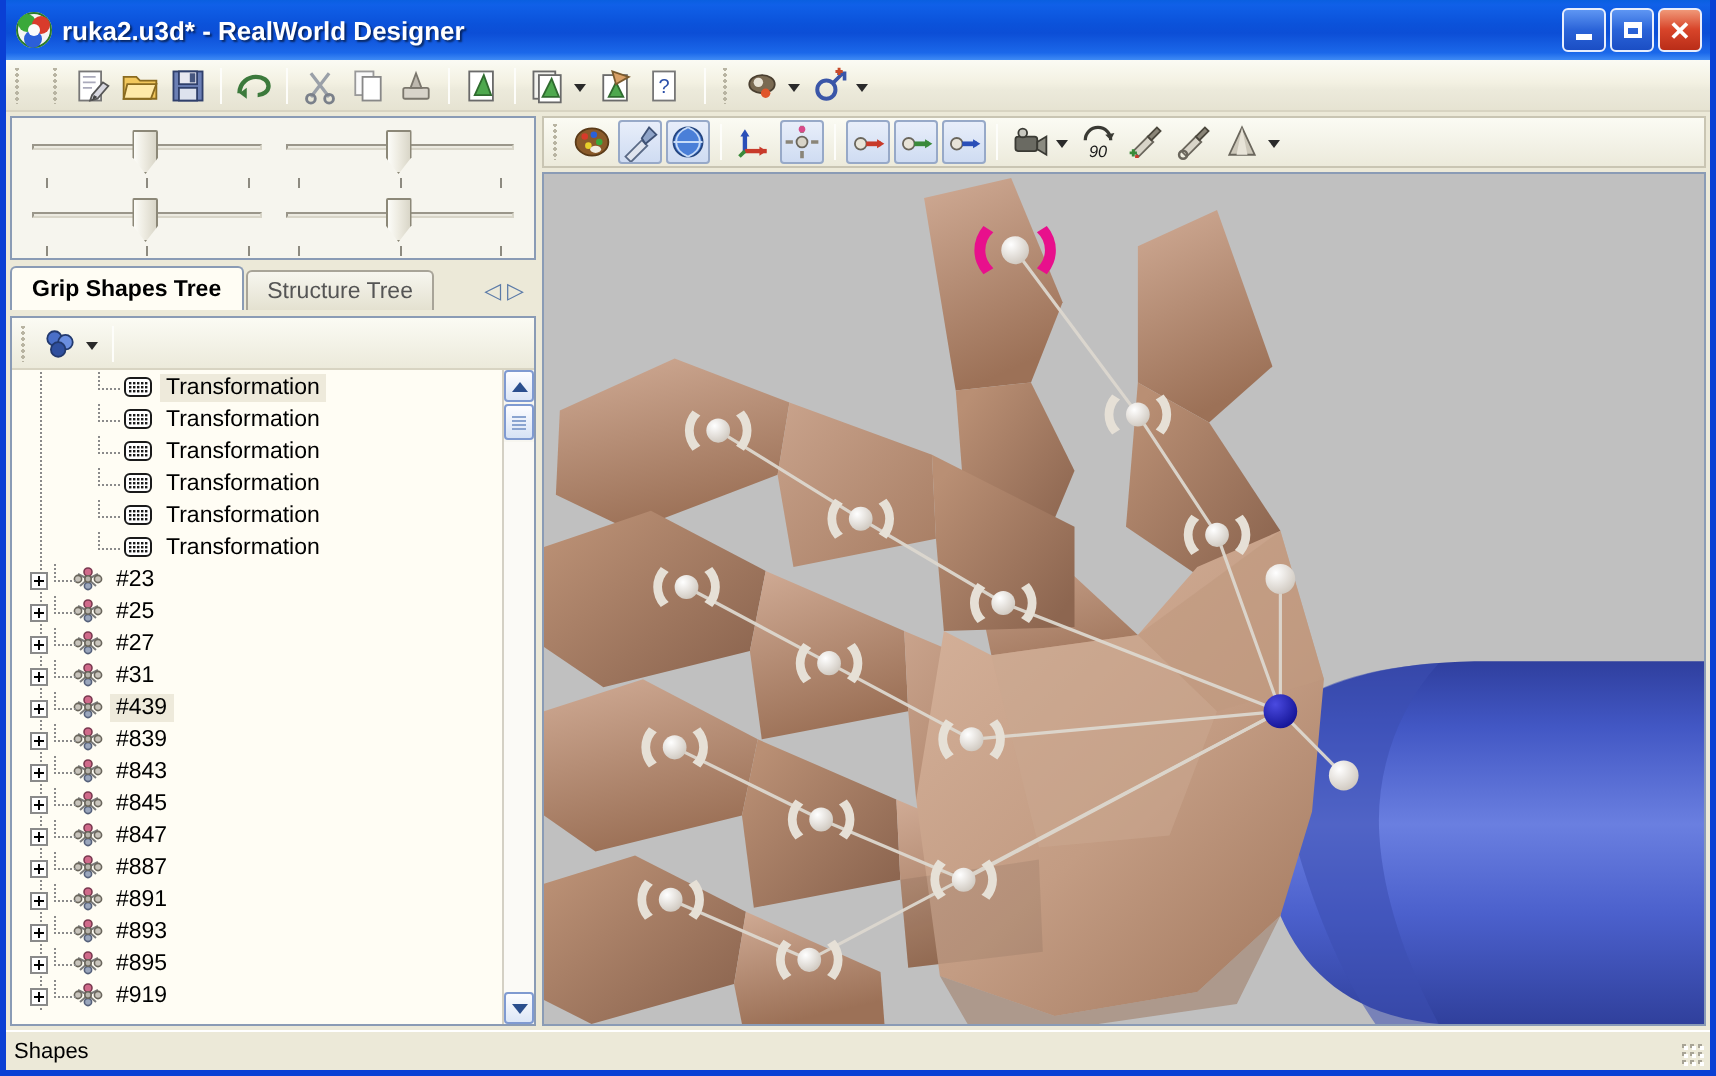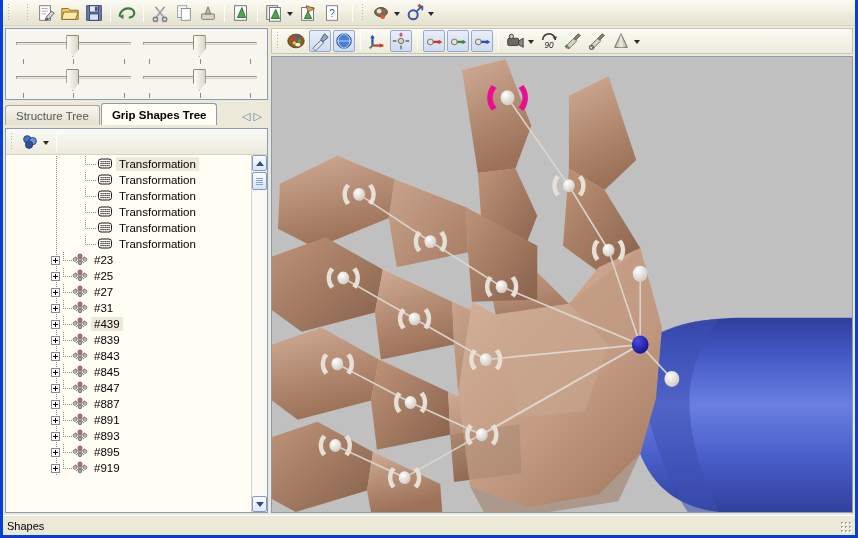--- a/index.html
+++ b/index.html
@@ -161,21 +161,21 @@
     border: 1px solid #8a9bb5; background: #fffdf4;
     display: flex; flex-direction: column;
   }
   .tree-toolbar {
     height: 26px; flex: none; display: flex; align-items: center;
     background: linear-gradient(to bottom, #fbfbf4, #eceadb);
     border-bottom: 1px solid #d8d4c2;
   }
   .tree-body {
     flex: 1; min-height: 0; position: relative;
-    background: #fffdf4; overflow: hidden; display: flex; padding-left: 36px;
+    background: #fffdf4; overflow: hidden; display: flex;
   }
   .tree-scroll { flex: 1; min-width: 0; overflow: hidden; position: relative; padding-top: 1px; }
   .trow {
     height: 16px; display: flex; align-items: center;
     font-size: 11.5px; white-space: nowrap; position: relative;
   }
   .trow .guide {
     position: absolute; left: 14px; top: 0; bottom: 0; width: 1px;
     background-image: linear-gradient(#8a8a8a 50%, transparent 50%);
     background-size: 1px 2px;
@@ -268,20 +268,40 @@
       radial-gradient(#a8a496 40%, transparent 42%);
     background-size: 4px 4px, 4px 4px;
     background-position: 1px 1px, 0 0;
   }
 </style>
 </head>
 <body>
 
 <div id="app">
 
+  <div class="titlebar">
+    <div class="title-icon">
+      <i class="ti-a"></i>
+        <i class="ti-b"></i>
+        <i class="ti-c"></i>
+        <i class="ti-d"></i>
+    </div>
+    <div class="title-text">ruka2.u3d* - RealWorld Designer</div>
+    <div class="title-btns">
+      <div class="tbtn">
+          <span class="mn"></span>
+        </div>
+      <div class="tbtn">
+          <span class="mx"></span>
+        </div>
+      <div class="tbtn close">
+          <span class="cl">✕</span>
+        </div>
+    </div>
+  </div>
 
   <div class="menustrip">
     <div class="grip"></div>
 
     <div class="grip" style="margin-left:10px"></div>
 
     <div class="tbicon">
       <svg viewBox="0 0 22 22">
           <rect x="4" y="3" width="12" height="16" fill="#fff" stroke="#777"></rect>
       <path d="M6 6h7M6 9h7M6 12h5" stroke="#aab" stroke-width="1"></path>
@@ -424,25 +444,25 @@
             <div class="thumb"></div>
           <div class="ticks">
               <i></i>
               <i></i>
               <i></i>
             </div>
         </div>
       </div>
 
       <div class="tabstrip">
+        <div class="tab active">
+          <span>Grip Shapes Tree</span>
+        </div>
         <div class="tab">
           <span>Structure Tree</span>
-        </div>
-        <div class="tab active">
-          <span>Grip Shapes Tree</span>
         </div>
         <div class="tabnav">
           <span>◁</span>
           <span>▷</span>
         </div>
       </div>
 
       <div class="treepanel">
         <div class="tree-toolbar">
           <div class="grip"></div>

